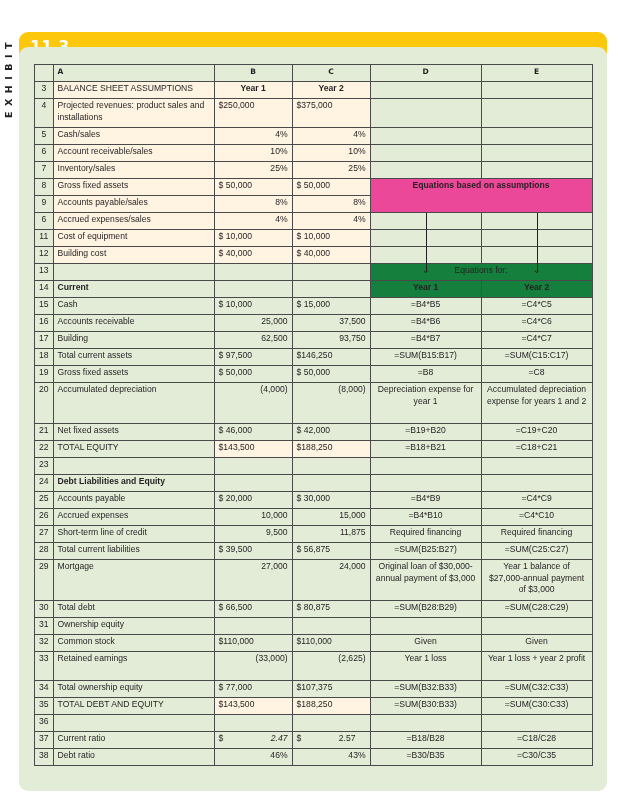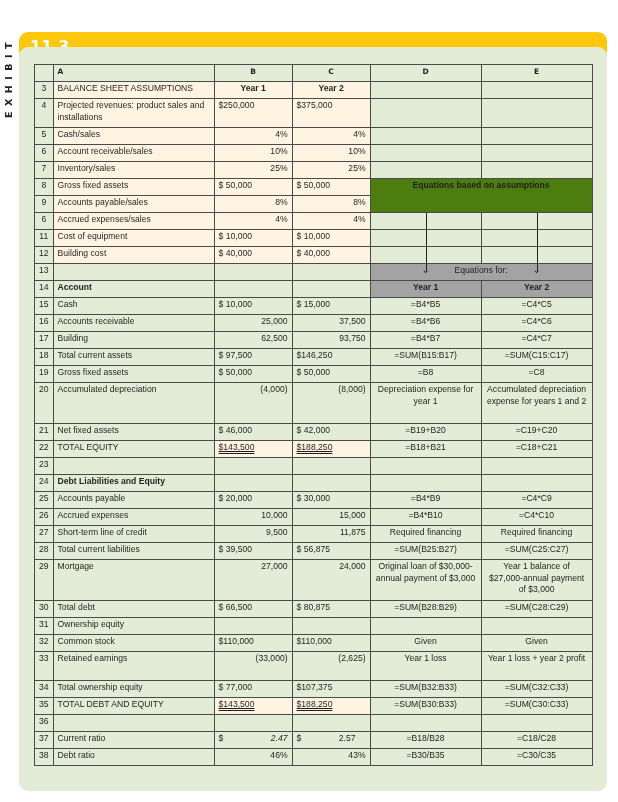--- a/index.html
+++ b/index.html
@@ -35,29 +35,29 @@
     border: 1px solid #4a4a4a; padding: 1px 4px; vertical-align: top;
     line-height: 11.5px; height: 14px; overflow: hidden;
   }
   td.rn { width: 6px; text-align: center; padding: 1px 3px; }
   td.colA { width: 152px; }
   td.colB, td.colC { width: 69px; }
   td.colD, td.colE { width: 102px; text-align: center; }
   td.hdr { font-weight: bold; text-align: center; font-family: "DejaVu Sans", sans-serif; font-size: 7.5px; }
   td.cream { background: #fff4e2; }
   td.green { background: #e2ecd7; }
-  td.blue { background: #a3a3a3; }
-  td.white { background: #4d7c0f; }
+  td.blue { background: #15803d; }
+  td.white { background: #ec4899; }
   td.num { text-align: right; }
   td.dollar { text-align: left; }
   .num-wrap { display: flex; justify-content: space-between; }
   .italic { }
   .bold { font-weight: bold; }
   td.center { text-align: center; }
-  .dbl { text-decoration: underline; text-decoration-style: double; }
+  .dbl { text-decoration-style: double; }
   tr.tall2 td { height: 26px; }
   tr.tall3 td { height: 38px; }
   .eq-box { font-weight: bold; text-align: center; line-height: 12px; padding-top: 3px; }
   .arrow-line { position: absolute; width: 1px; background: #231f20; }
   .arrow-head { position: absolute; font-size: 10px; color: #231f20; line-height: 10px; }
 </style>
 </head>
 <body>
 
 <div class="exhibit-vert">EXHIBIT</div>
@@ -157,21 +157,21 @@
       </tr>
       <tr>
         <td class="rn green">13</td>
         <td class="colA green"></td>
         <td class="colB green num"></td>
         <td class="colC green num"></td>
         <td colspan="2" class="blue center italic" style="position: relative;"><span>Equations for:</span></td>
       </tr>
       <tr>
         <td class="rn green">14</td>
-        <td class="colA green bold">Account</td>
+        <td class="colA green bold">Current</td>
         <td class="colB green num"></td>
         <td class="colC green num"></td>
         <td class="colD blue bold italic">Year 1</td>
         <td class="colE blue bold italic">Year 2</td>
       </tr>
       <tr>
         <td class="rn green">15</td>
         <td class="colA green">Cash</td>
         <td class="colB green dollar"><span>$ 10,000</span></td>
         <td class="colC green dollar"><span>$ 15,000</span></td>

